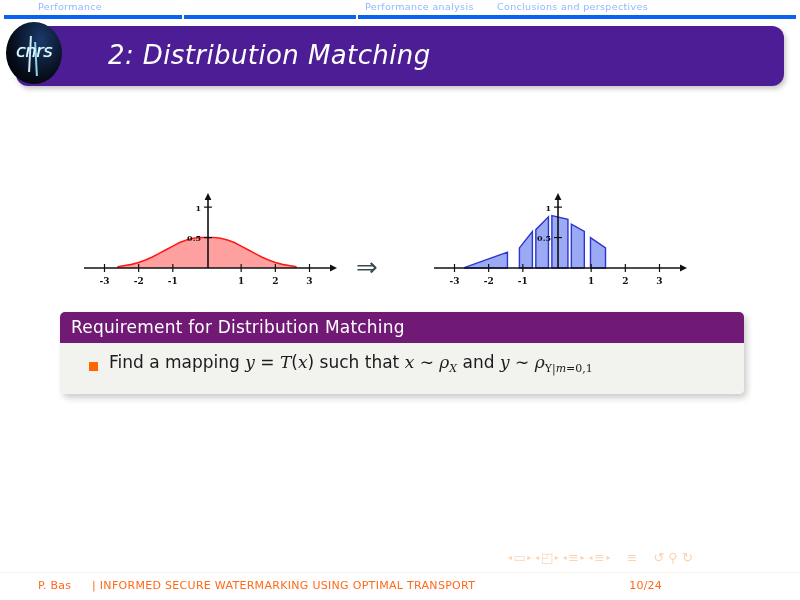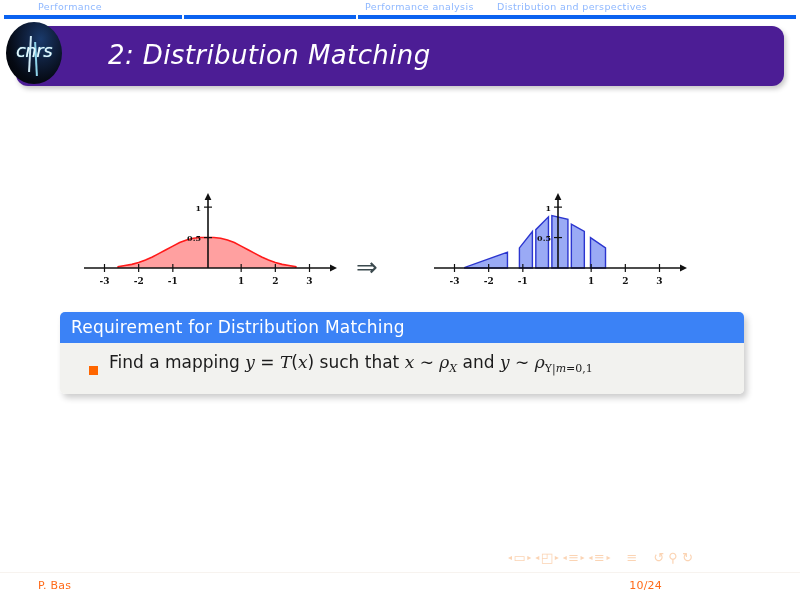--- a/index.html
+++ b/index.html
@@ -144,35 +144,35 @@
   #requirement-block {
     position: absolute;
     left: 60px;
     top: 312px;
     width: 684px;
     border-radius: 5px;
     box-shadow: 3px 4px 6px rgba(0,0,0,0.20);
     overflow: hidden;
   }
   #block-title {
-    background: #3b82f6;
+    background: #701a75;
     color: #ffffff;
     font-size: 17px;
     padding: 5px 0 6px 11px;
     letter-spacing: 0.2px;
     white-space: nowrap;
   }
   #block-body {
     background: #f2f2ef;
     padding: 9px 10px 12px 10px;
     min-height: 30px;
   }
   #block-item {
     display: flex;
-    align-items: flex-end;
+    align-items: center;
     font-size: 17px;
     color: #1c1c1c;
     white-space: nowrap;
   }
   #item-bullet {
     width: 9px; height: 9px;
     background: #ff6600;
     margin: 6px 11px 0 19px;
     flex: 0 0 auto;
   }
@@ -239,21 +239,21 @@
     letter-spacing: 0.2px;
     text-align: center;
   }
 </style>
 </head>
 <body>
 
 <div id="nav-bar">
   <div class="nav-section" style="left:38px;">Performance</div>
   <div class="nav-section" style="left:365px;">Performance analysis</div>
-  <div class="nav-section" style="left:497px;">Distribution and perspectives</div>
+  <div class="nav-section" style="left:497px;">Conclusions and perspectives</div>
   <div id="nav-rule"></div>
 </div>
 
 <div id="title-bar">
   <div id="frame-title">2: Distribution Matching</div>
 </div>
 
 <div id="cnrs-logo">
   <div class="oval"></div>
   <div class="stroke-a"></div>
@@ -372,14 +372,15 @@
   <span>≡</span>
   <span style="width:8px"></span>
   <span>↺</span>
   <span>⚲</span>
   <span>↻</span>
 </div>
 
 <div id="footer-rule"></div>
 <div id="footer">
   <div id="footer-author">P. Bas</div>
+  <div id="footer-title">| INFORMED SECURE WATERMARKING USING OPTIMAL TRANSPORT</div>
   <div id="footer-page">10/24</div>
 </div>
 
 </body></html>

